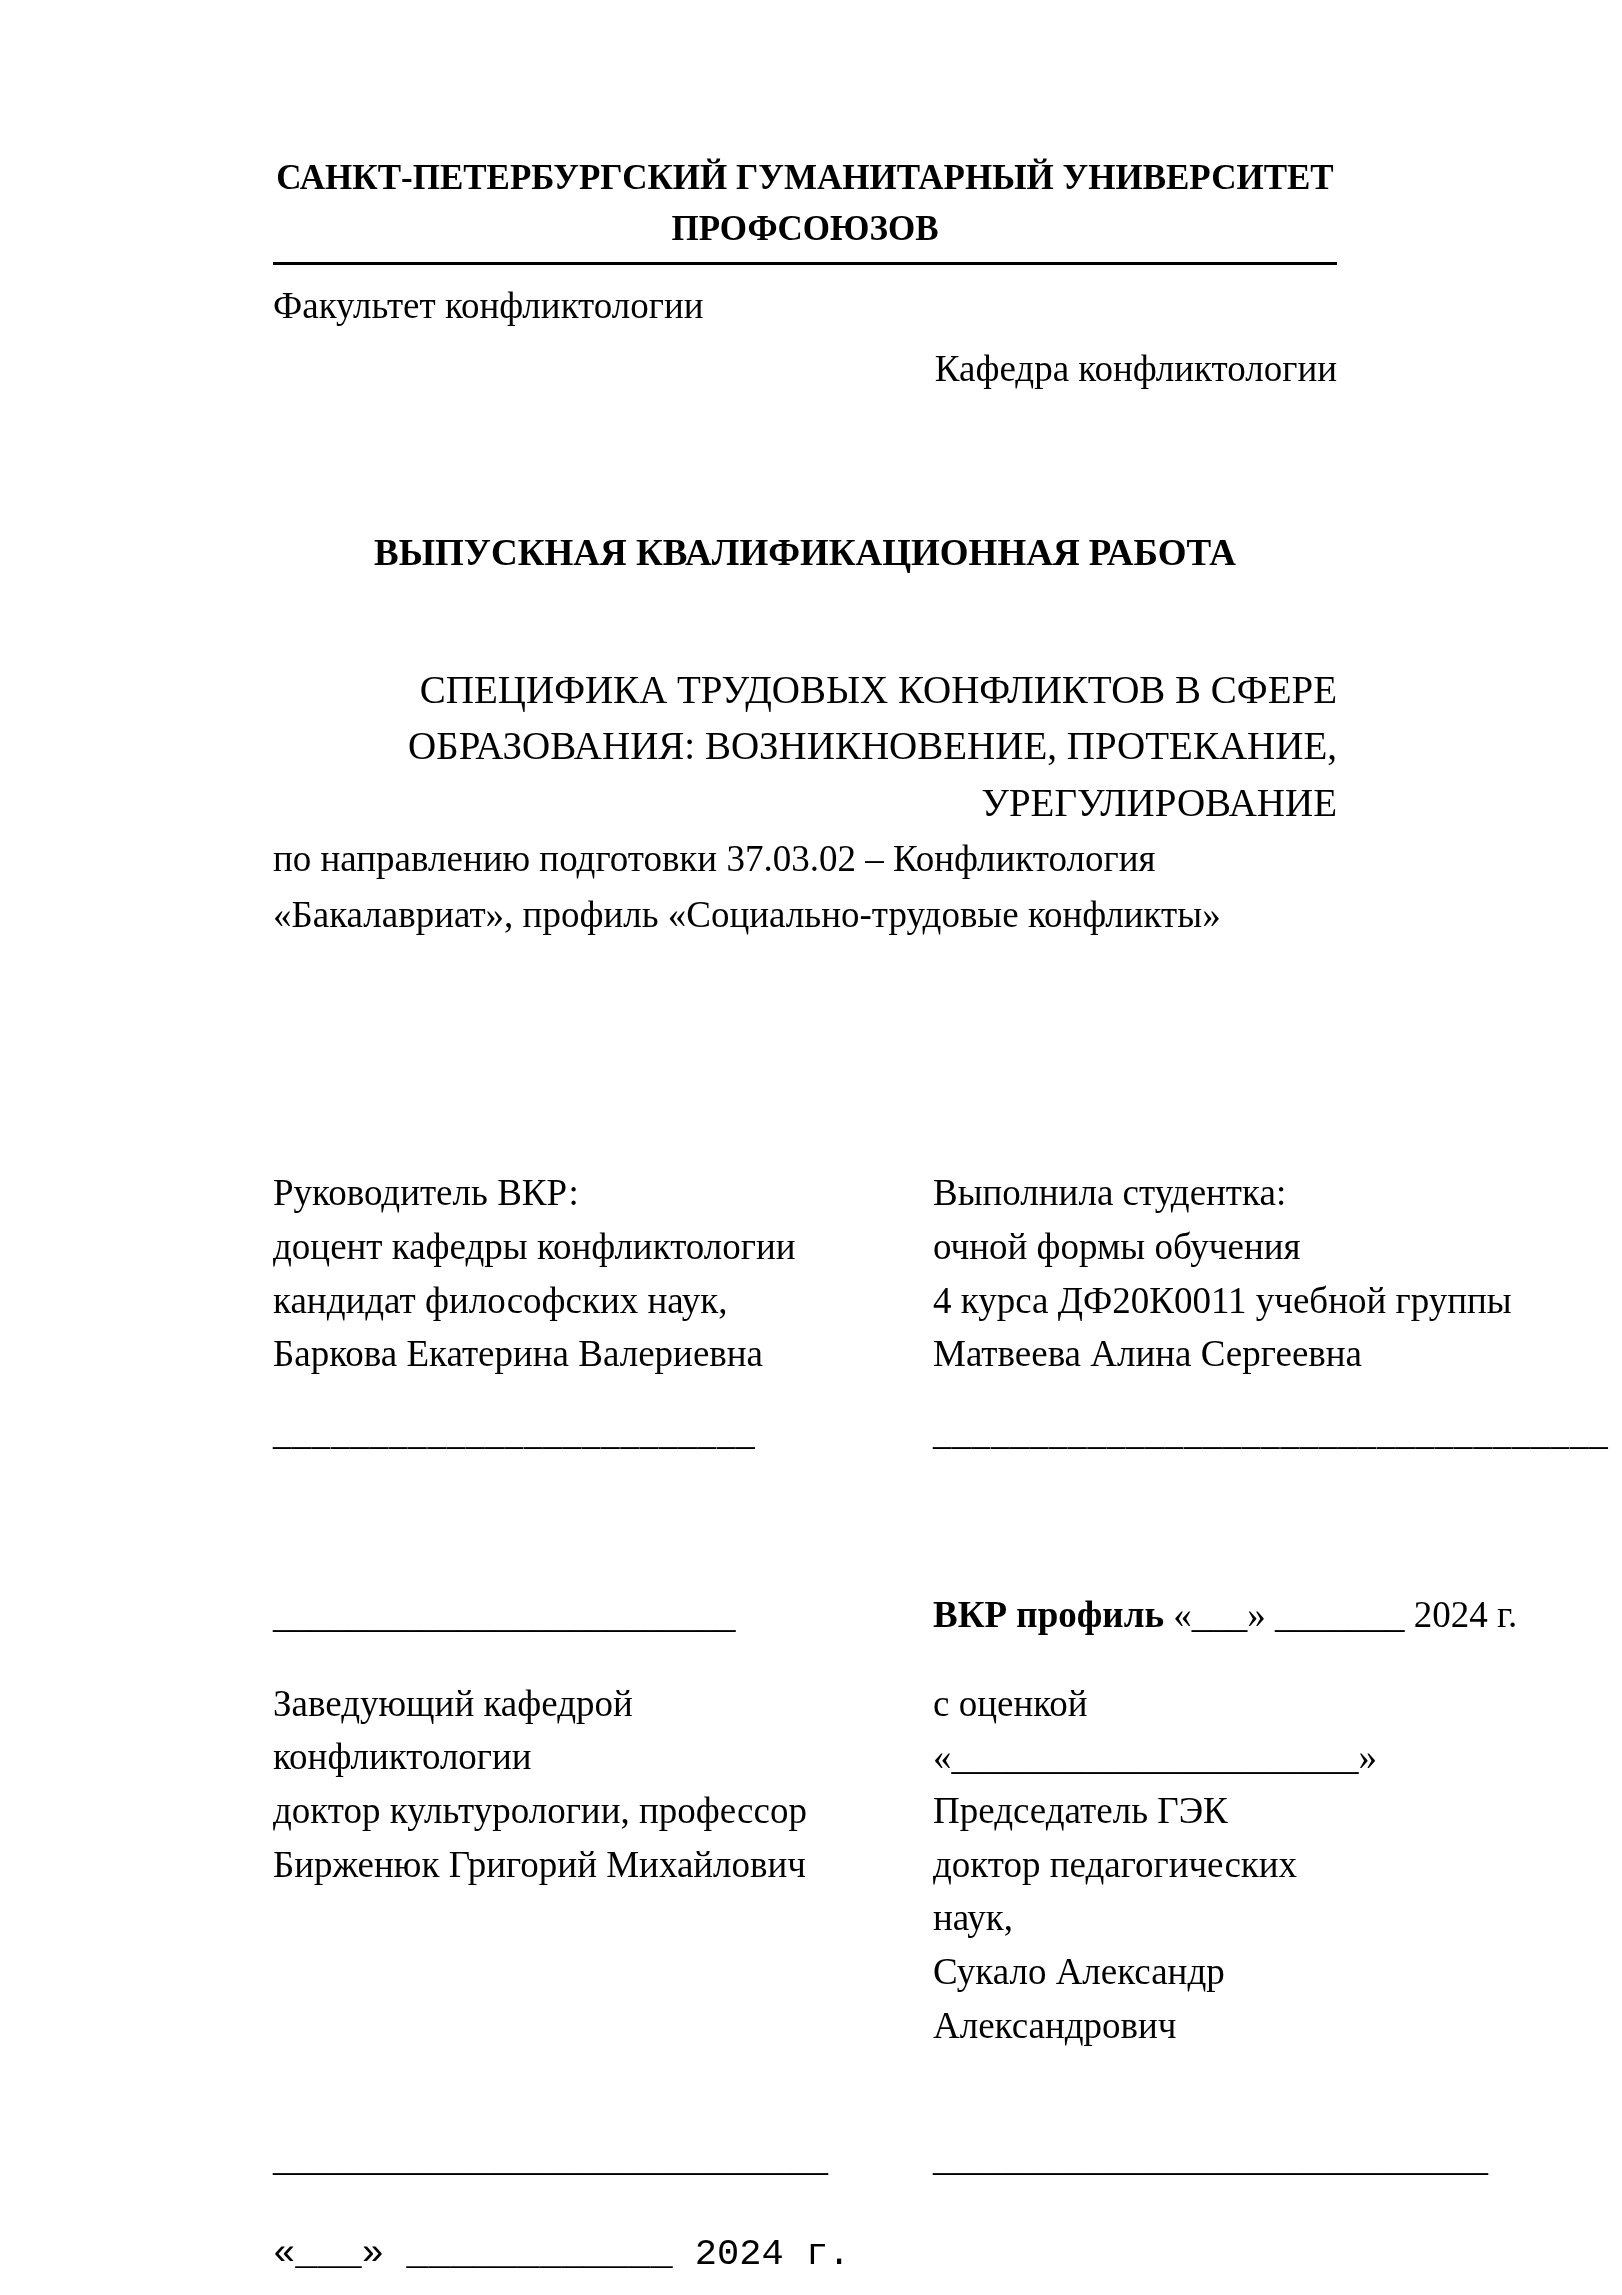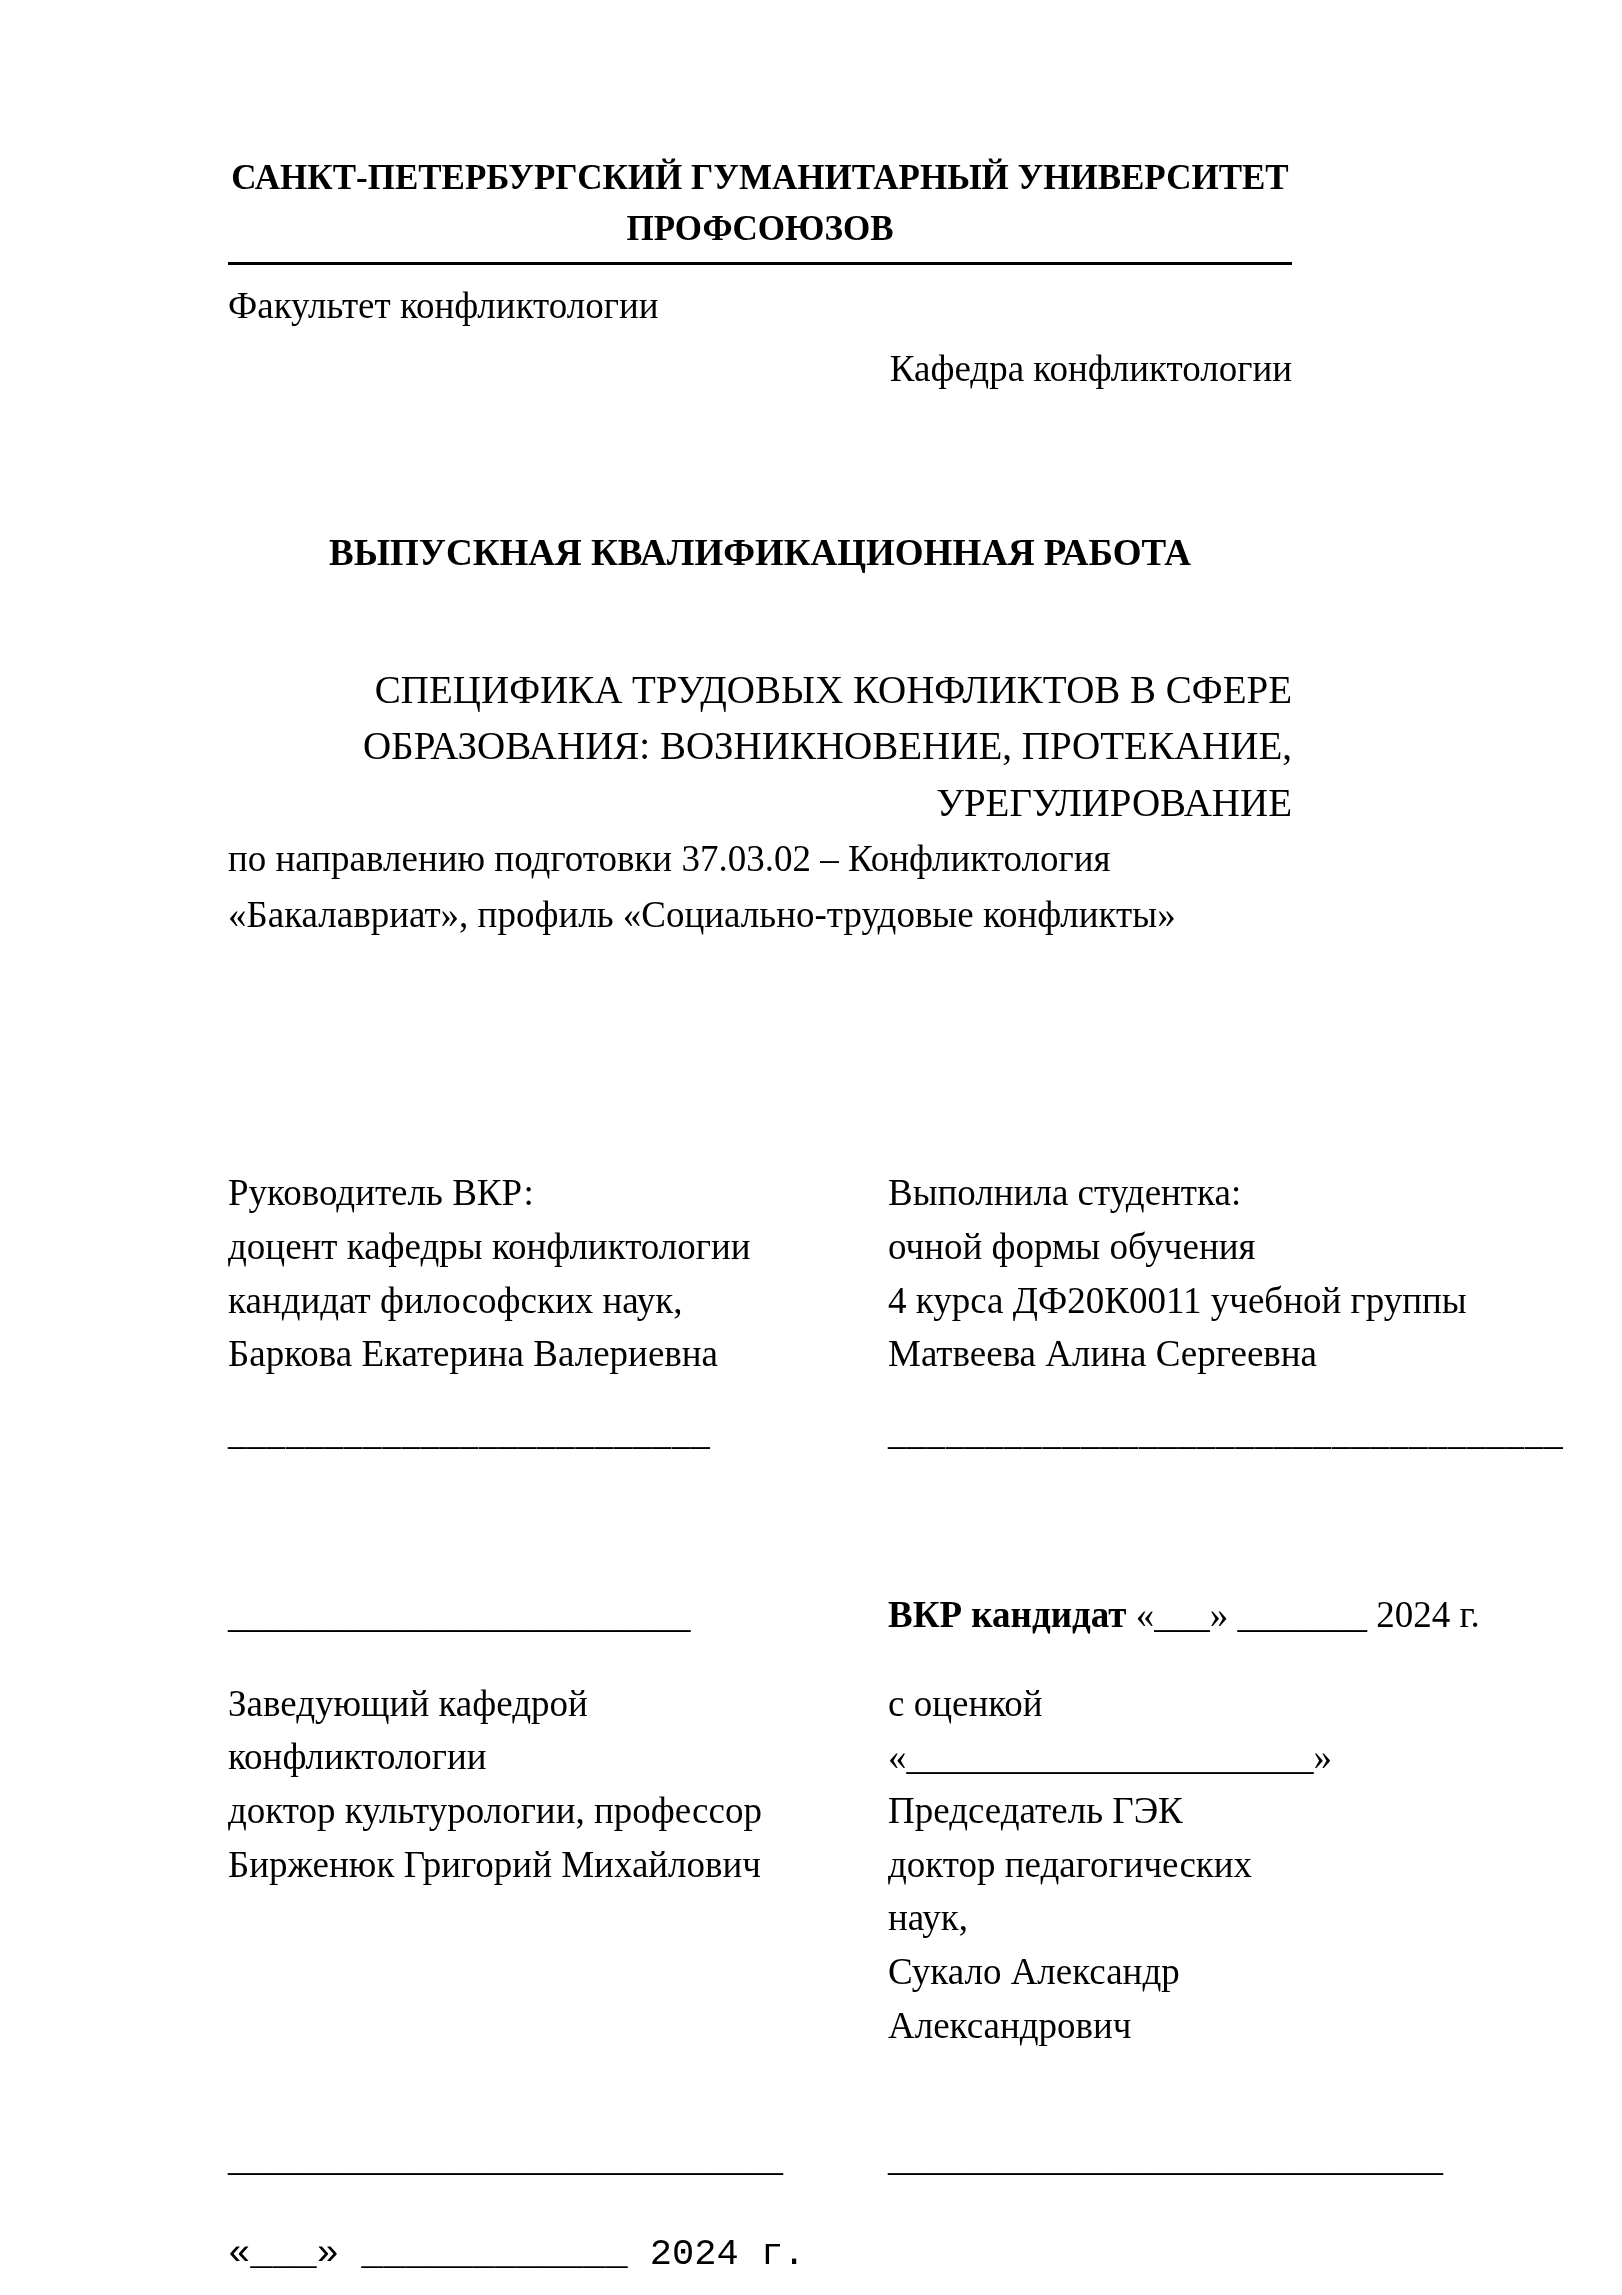--- a/index.html
+++ b/index.html
@@ -7,20 +7,21 @@
     position: relative;
     width: 1445px;
     height: 2295px;
     background: #ffffff;
     color: #000000;
     font-family: "Liberation Serif", "DejaVu Serif", serif;
     font-size: 37px;
     line-height: 1.45;
     box-sizing: border-box;
     padding: 153px 153px 47px 228px;
+    margin-left: 45px;
   }
   .bold   { font-weight: bold; }
 
   .university-header {
     font-weight: bold;
     text-align: center;
     font-size: 35px;
     border-bottom: 3.1px solid #000;
     padding-bottom: 7.9px;
   }
@@ -94,21 +95,21 @@
       <div>очной формы обучения</div>
       <div>4 курса ДФ20К0011 учебной группы</div>
       <div>Матвеева Алина Сергеевна</div>
       <div class="sig-line">___________________________________</div>
     </div>
   </div>
 
   <div class="columns row2">
     <div class="nowrap">_________________________</div>
     <div class="nowrap">
-      <span class="bold">ВКР кандидат</span>
+      <span class="bold">ВКР профиль</span>
       <span>«___» _______ 2024 г.</span>
     </div>
   </div>
 
   <div class="columns row3">
     <div>
       <div>Заведующий кафедрой</div>
       <div>конфликтологии</div>
       <div>доктор культурологии, профессор</div>
       <div>Бирженюк Григорий Михайлович</div>

